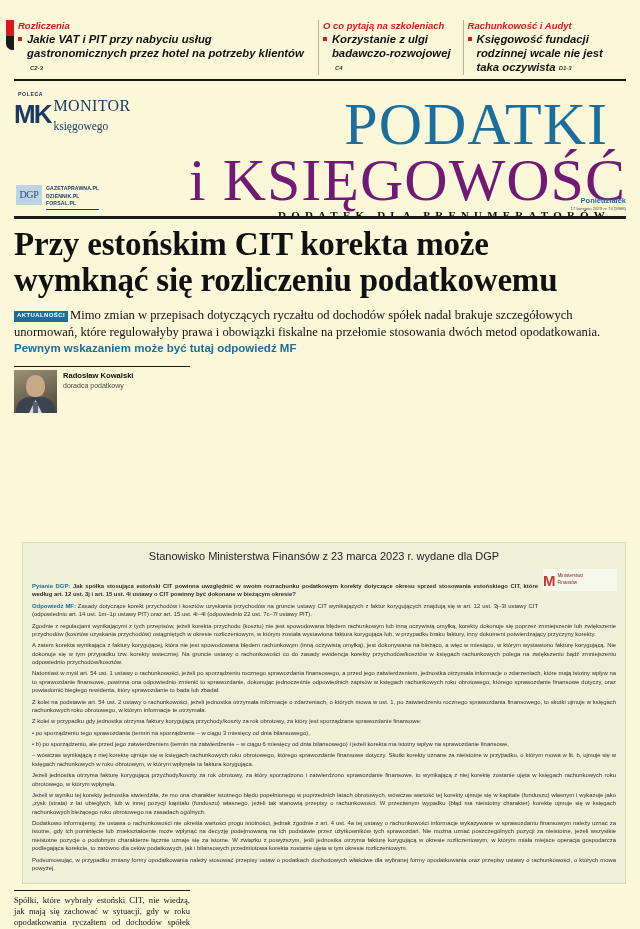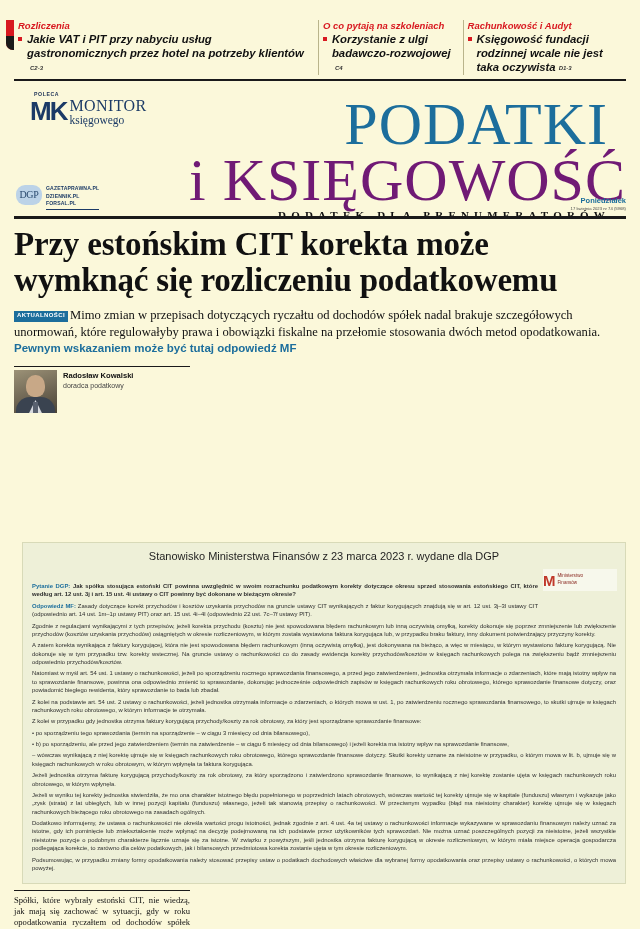--- a/index.html
+++ b/index.html
@@ -75,41 +75,41 @@
     font-weight: bold;
     font-size: 6px;
     color: #333;
     display: inline-block;
     margin-left: 3px;
     vertical-align: 1px;
   }
 
   
   .masthead { position: relative; height: 132px; margin: 4px 14px 0 14px; }
-  .mk-block { position: absolute; left: 16px; top: 6px; }
+  .mk-block { position: absolute; left: 0; top: 6px; }
   .poleca {
     font-family: "Liberation Sans", sans-serif;
     font-weight: bold; font-size: 5.2px; letter-spacing: .6px;
     color: #1a2f55; margin-left: 4px; margin-bottom: 1px;
   }
   .mk-row { display: flex; align-items: center; }
   .mk-mark {
     font-family: "Liberation Sans", sans-serif;
     font-weight: bold; font-size: 26px; color: #1b3a66;
     line-height: .9; letter-spacing: -2px;
   }
   .mk-words { margin-left: 3px; }
   .mk-words .w1 { font-family: "Liberation Serif", serif; font-size: 16px; color: #1b3a66; letter-spacing: .4px; line-height: 1; }
-  .mk-words .w2 { font-family: "Liberation Serif", serif; font-size: 11.5px; color: #1b3a66; line-height: 1; margin-top: 1px; }
+  .mk-words .w2 { font-family: "Liberation Serif", serif; font-size: 11.5px; color: #1b3a66; line-height: 1; margin-top: 7px; }
 
   .dgp-block { position: absolute; left: 2px; top: 100px; display: flex; align-items: flex-start; }
   .dgp-badge {
     width: 26px; height: 20px; background: #bcd3e8; color: #2a4a6e;
     font-family: "Liberation Serif", serif; font-size: 10px;
-    display: flex; align-items: center; justify-content: center; letter-spacing: -.3px; border-radius: 9px;
+    display: flex; align-items: center; justify-content: center; letter-spacing: -.3px;
   }
   .dgp-sites {
     margin-left: 4px;
     font-family: "Liberation Sans", sans-serif;
     font-weight: bold; font-size: 5.1px; color: #1b3a66;
     line-height: 1.55; letter-spacing: .15px;
     border-bottom: 1.4px solid #1b3a66; padding-bottom: 1px;
   }
 
   .title-block { position: absolute; right: 0; top: 12px; width: 490px; text-align: right; }

